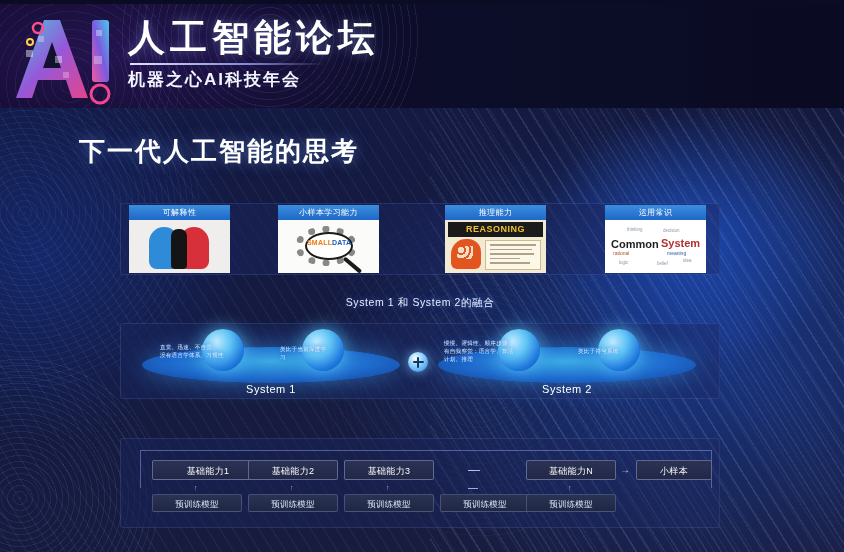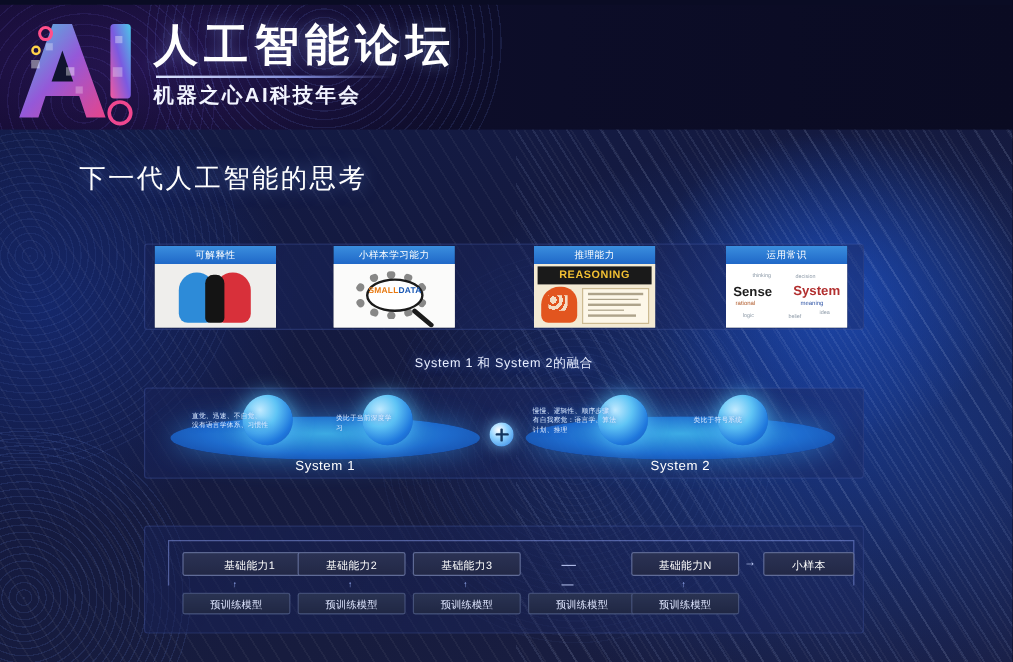--- a/index.html
+++ b/index.html
@@ -85,22 +85,22 @@
   .circ-a{left:-150px;top:-70px;width:350px;height:350px;opacity:.55;}
   .circ-b{left:-120px;top:250px;width:280px;height:280px;opacity:.8;}
   .circ-c{left:315px;top:100px;width:330px;height:330px;opacity:.30;}
   .glow-r{
     position:absolute;right:-60px;top:-40px;width:420px;height:340px;
     background:radial-gradient(closest-side,rgba(31,90,220,.6),rgba(0,0,0,0) 75%);
     pointer-events:none;
   }
 
   .page-title{
-    position:absolute;left:66px;top:26px;
-    font-size:22px;font-weight:normal;color:#ffffff;letter-spacing:2px;
+    position:absolute;left:79px;top:26px;
+    font-size:26px;font-weight:bold;color:#ffffff;letter-spacing:2px;
     text-shadow:0 0 14px rgba(120,170,255,.5);white-space:nowrap;
   }
 
   
   .panel{
     position:absolute;border-radius:3px;
     background:linear-gradient(120deg,rgba(24,34,86,.62),rgba(30,42,100,.40));
     border:1px solid rgba(120,150,255,.16);
   }
   .panel1{left:120px;top:95px;width:600px;height:72px;}
@@ -329,21 +329,21 @@
               <span class="o">SMALL</span><span class="b">DATA</span>
             </div>
           </div>
         </div>
       </div>
 
       <div class="card card-4">
         <div class="card-hd">运用常识</div>
         <div class="card-bd">
           <div class="wc">
-            <b style="left:6px;top:18px;font-size:11px;color:#1d1d1d;">Sense</b>
+            <b style="left:6px;top:18px;font-size:11px;color:#1d1d1d;">Common</b>
             <b style="left:56px;top:17px;font-size:11px;color:#b23030;">System</b>
             <i style="left:8px;top:30px;font-size:5px;color:#b05a2a;">rational</i>
             <i style="left:62px;top:30px;font-size:5px;color:#3358a8;">meaning</i>
             <i style="left:22px;top:7px;font-size:4.5px;">thinking</i>
             <i style="left:58px;top:8px;font-size:4.5px;">decision</i>
             <i style="left:14px;top:40px;font-size:4.5px;">logic</i>
             <i style="left:52px;top:41px;font-size:4.5px;">belief</i>
             <i style="left:78px;top:38px;font-size:4.5px;">idea</i>
           </div>
         </div>

